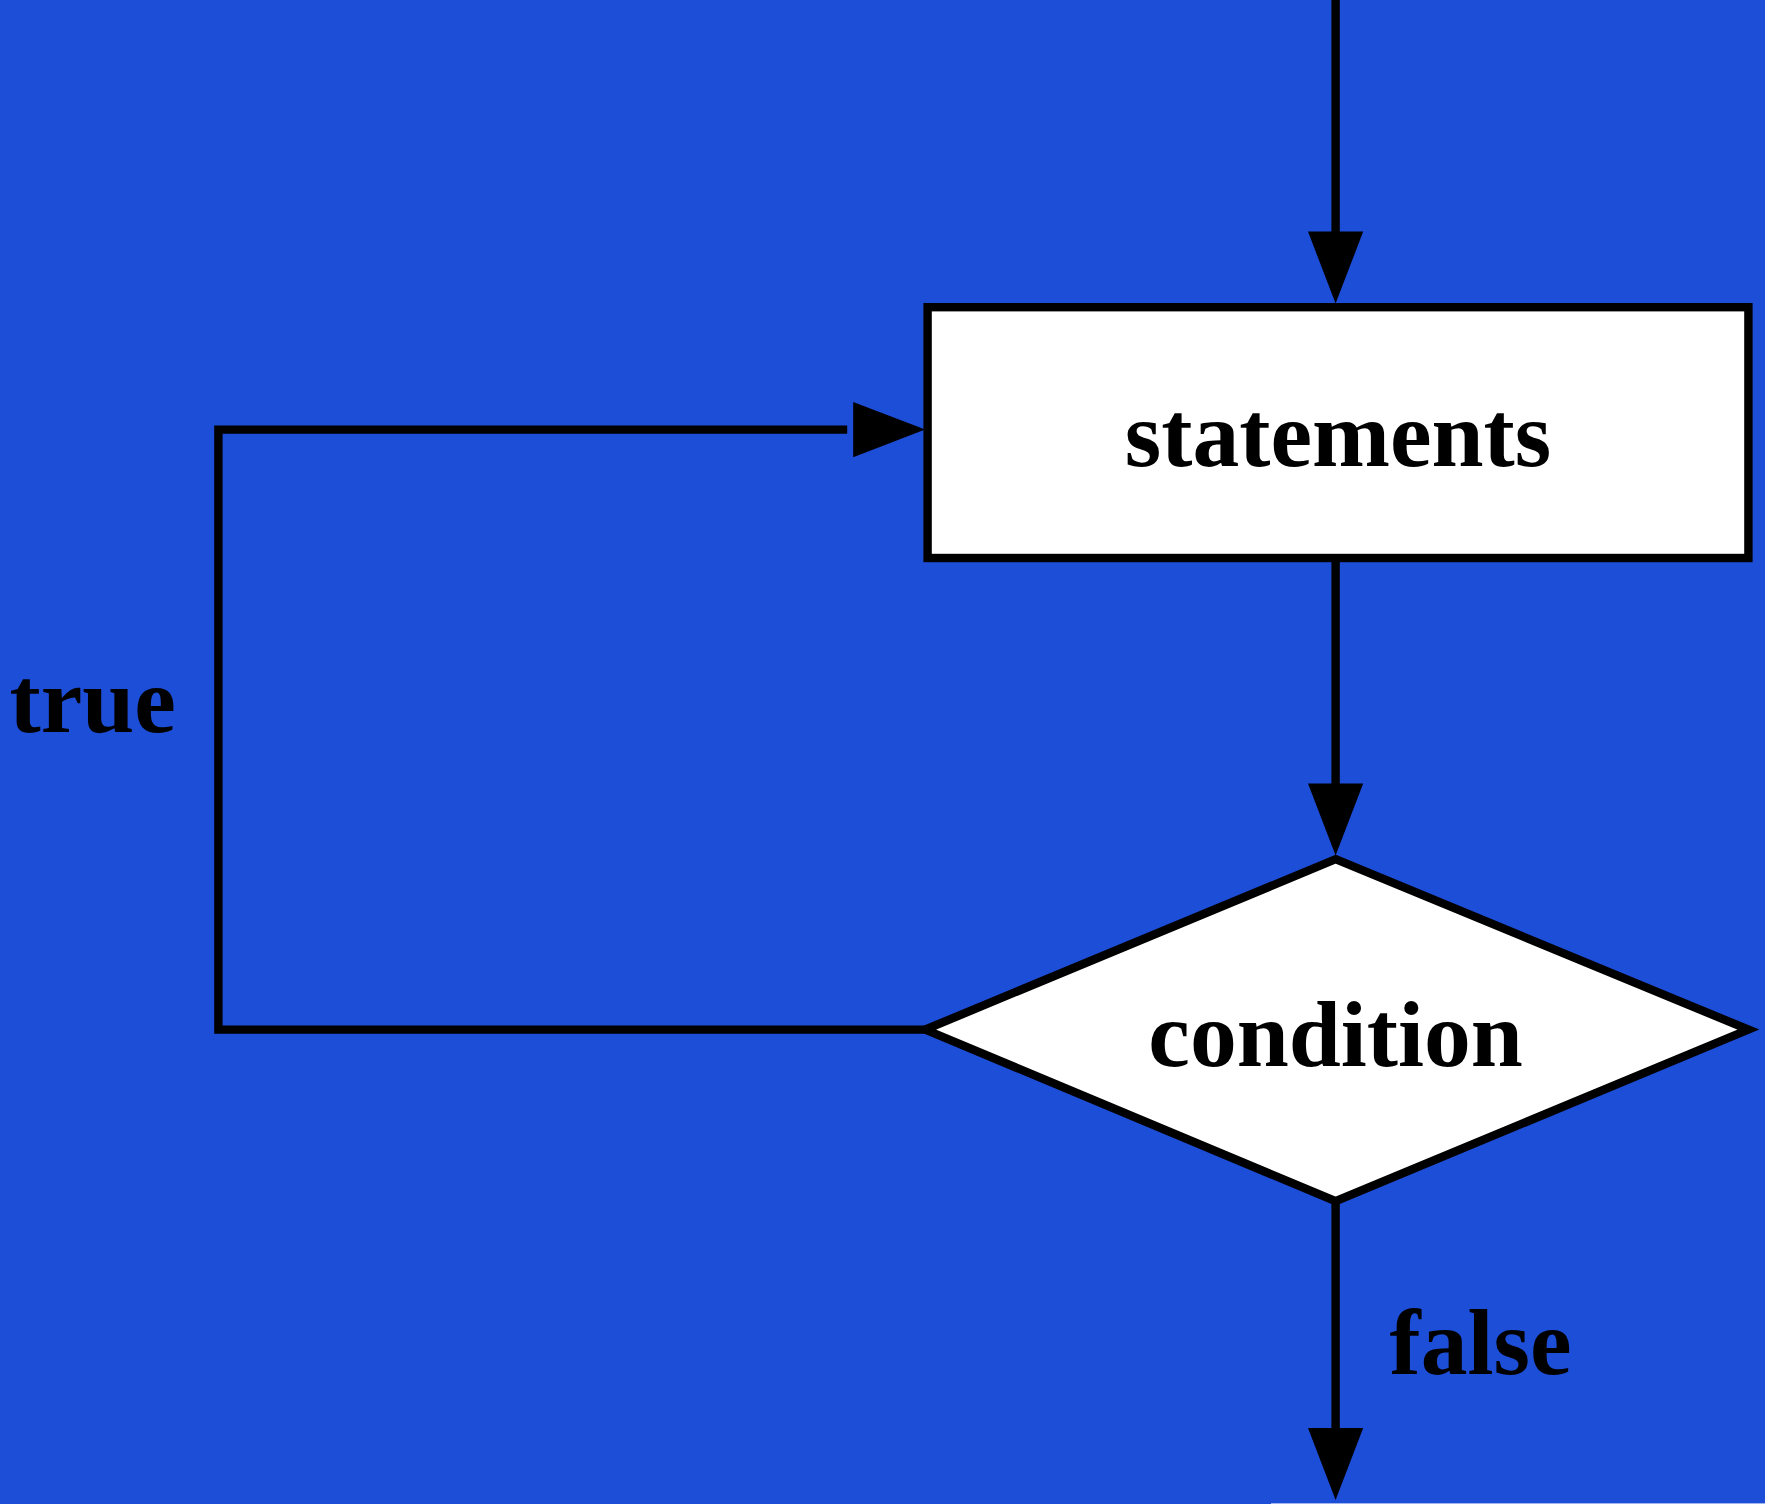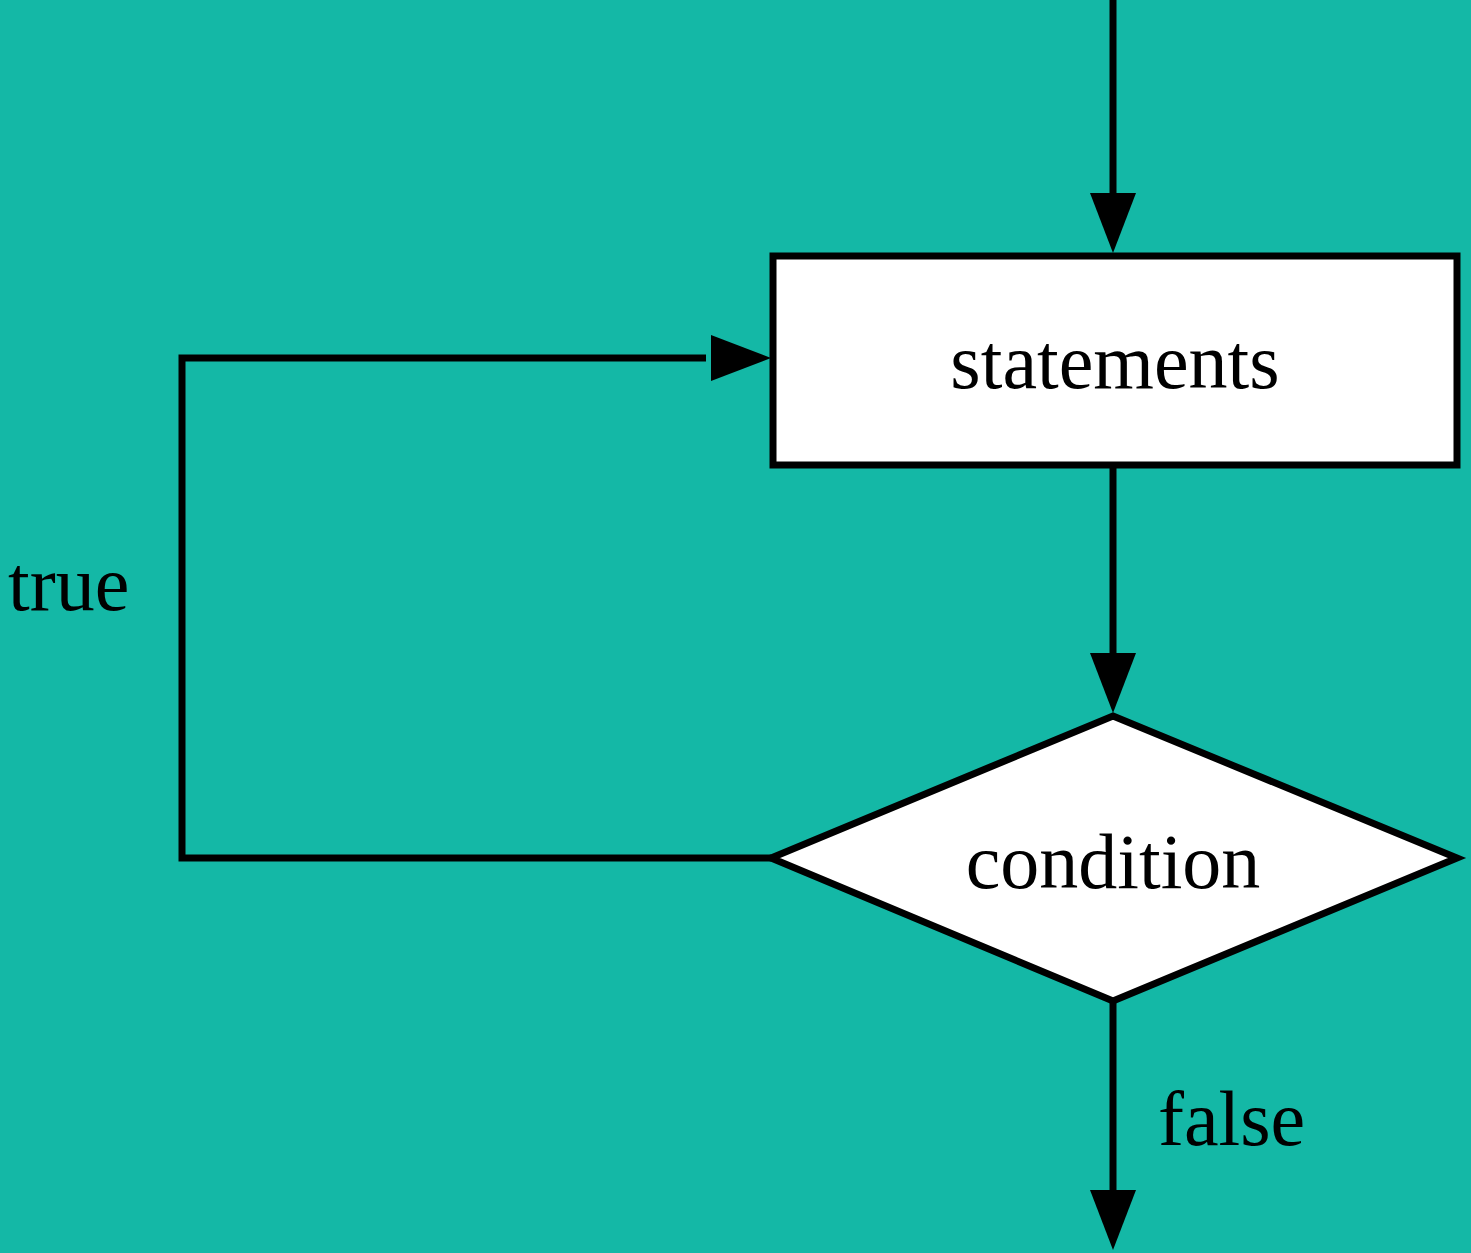--- a/index.html
+++ b/index.html
@@ -4,21 +4,22 @@
 <style>
   html, body {
     margin: 0;
     padding: 0;
     background: #ffffff;
   }
   .canvas {
     width: 1471px;
     height: 1253px;
     position: relative;
-    background: #14b8a6;
+    background: #1d4ed8;
+    font-weight: bold;
   }
   svg {
     display: block;
   }
   .shape {
     fill: #ffffff;
     stroke: #000000;
     stroke-width: 7;
   }
   .edge {

